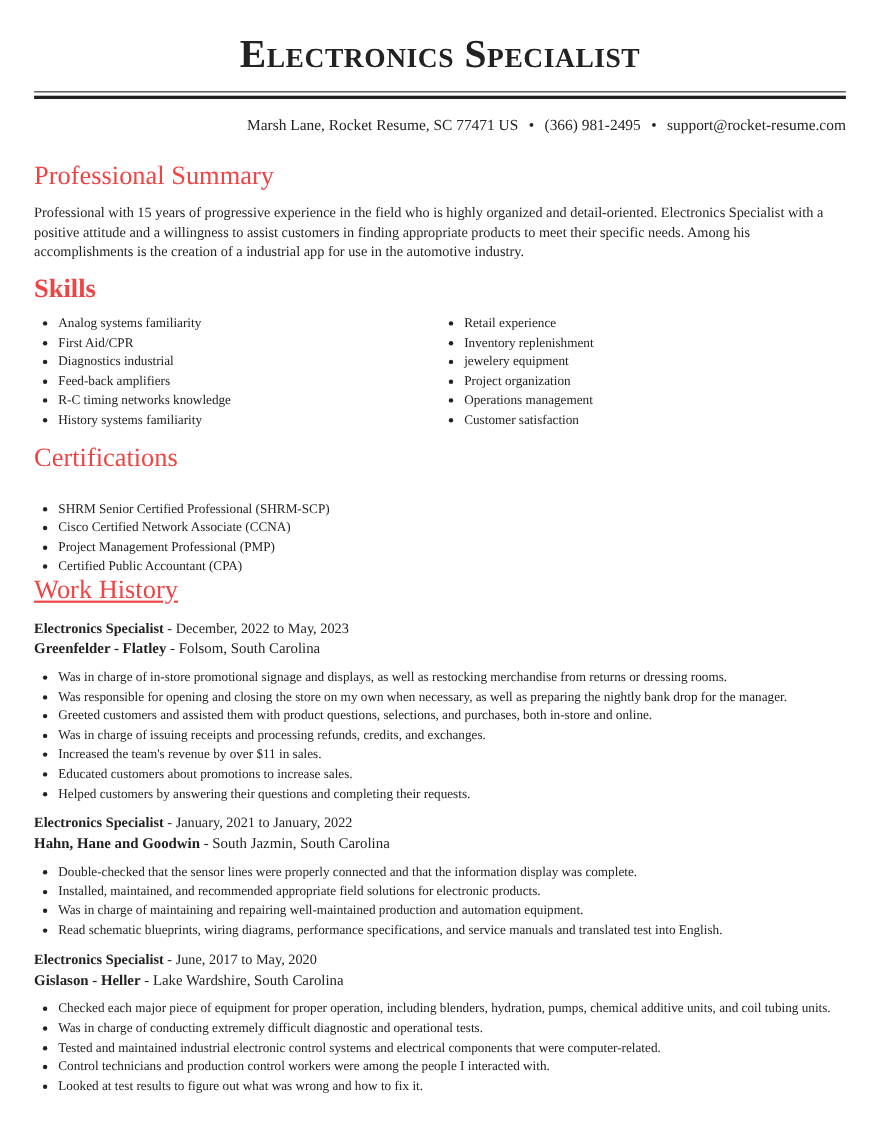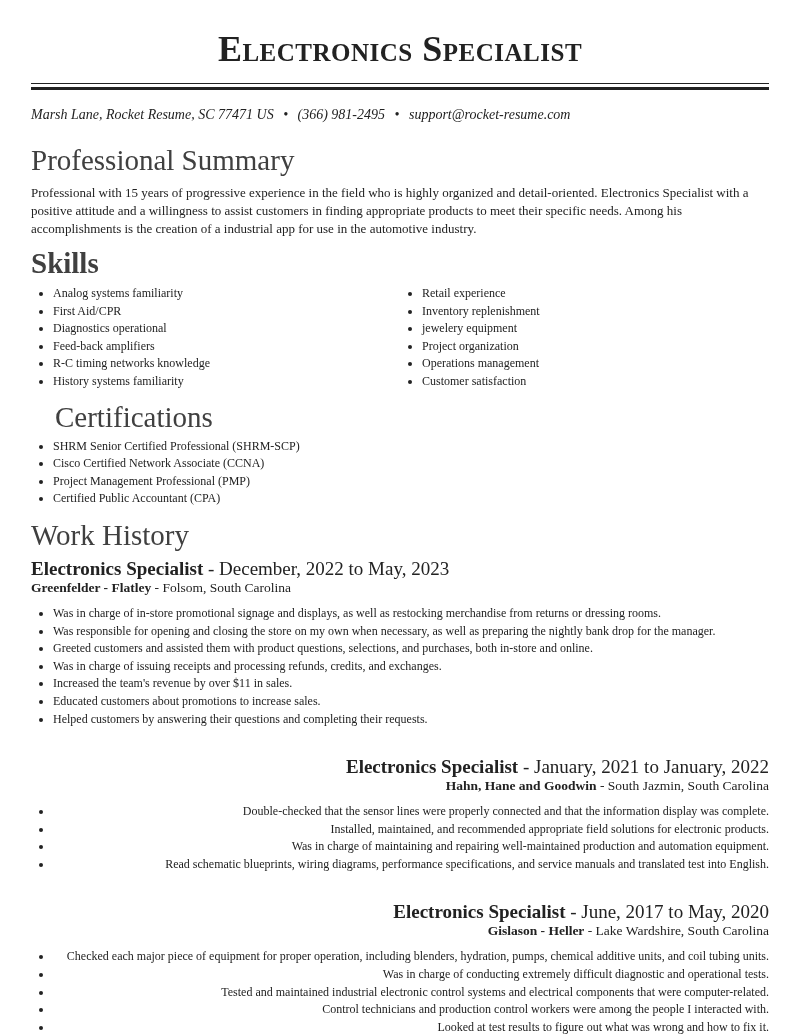--- a/index.html
+++ b/index.html
@@ -29,63 +29,62 @@
       line-height: 44px;
       color: #222;
     }
     .rule {
       margin-top: 12px;
       border-top: 1px solid #222;
       height: 3px;
       border-bottom: 3px solid #222;
     }
     .contact {
-      text-align: left;
+      text-align: right;
       font-size: 14px;
       margin-top: 16px;
       line-height: 18px;
       color: #222;
-      font-style: italic;
     }
     .contact .sep {
       margin: 0 6px;
     }
     h2 {
       font-weight: normal;
-      font-size: 29px;
+      font-size: 24px;
       margin: 0;
       line-height: 26px;
-      color: #404040;
+      color: #ef4444;
     }
     .section-summary h2 { margin-top: 23px; }
     .summary-text {
       font-size: 13px;
       line-height: 18px;
       margin-top: 11px;
     }
     .section-skills h2 { margin-top: 12px; font-weight: bold; }
     .skills-grid {
       display: flex;
       margin-top: 9px;
     }
     .skills-grid ul { width: 364px; }
     ul {
       margin: 0;
       padding-left: 22px;
       font-size: 12px;
       line-height: 17.6px;
     }
     li { padding-left: 0; }
-    .section-certs h2 { margin-top: 13px; margin-left: 24px; }
-    .certs-list { margin-top: 8px; }
-    .section-work h2 { margin-top: 14px; }
+    .section-certs h2 { margin-top: 13px; }
+    .certs-list { margin-top: 24px; }
+    .section-work h2 { margin-top: 0; text-decoration: underline; }
     .job { margin-top: 11px; }
-    .job + .job { margin-top: 29px; text-align: right; }
+    .job + .job { margin-top: 8px; }
     .job-title-line {
-      font-size: 19px;
+      font-size: 13px;
       line-height: 19px;
     }
     .job-title-line .title { font-weight: bold; }
     .job-company-line {
       font-size: 13.5px;
       line-height: 19px;
     }
     .job-company-line .company { font-weight: bold; }
     .job ul { margin-top: 8px; }
   </style>
@@ -110,21 +109,21 @@
     <h2>Professional Summary</h2>
     <p class="summary-text" style="margin-bottom:0">Professional with 15 years of progressive experience in the field who is highly organized and detail-oriented. Electronics Specialist with a positive attitude and a willingness to assist customers in finding appropriate products to meet their specific needs. Among his accomplishments is the creation of a industrial app for use in the automotive industry.</p>
   </section>
 
   <section class="section-skills">
     <h2>Skills</h2>
     <div class="skills-grid">
       <ul>
         <li>Analog systems familiarity</li>
         <li>First Aid/CPR</li>
-        <li>Diagnostics operational</li>
+        <li>Diagnostics industrial</li>
         <li>Feed-back amplifiers</li>
         <li>R-C timing networks knowledge</li>
         <li>History systems familiarity</li>
       </ul>
       <ul>
         <li>Retail experience</li>
         <li>Inventory replenishment</li>
         <li>jewelery equipment</li>
         <li>Project organization</li>
         <li>Operations management</li>

